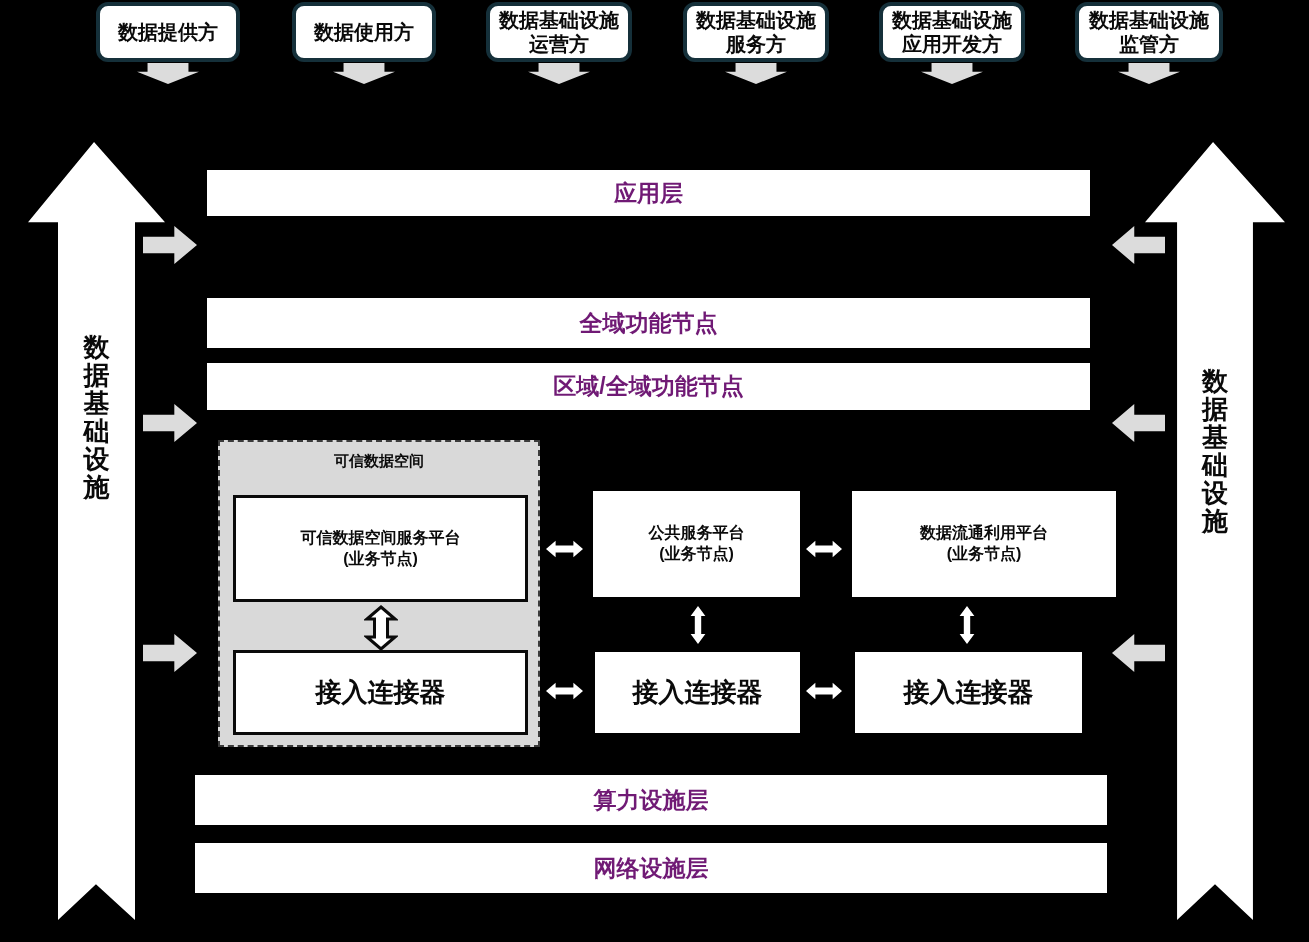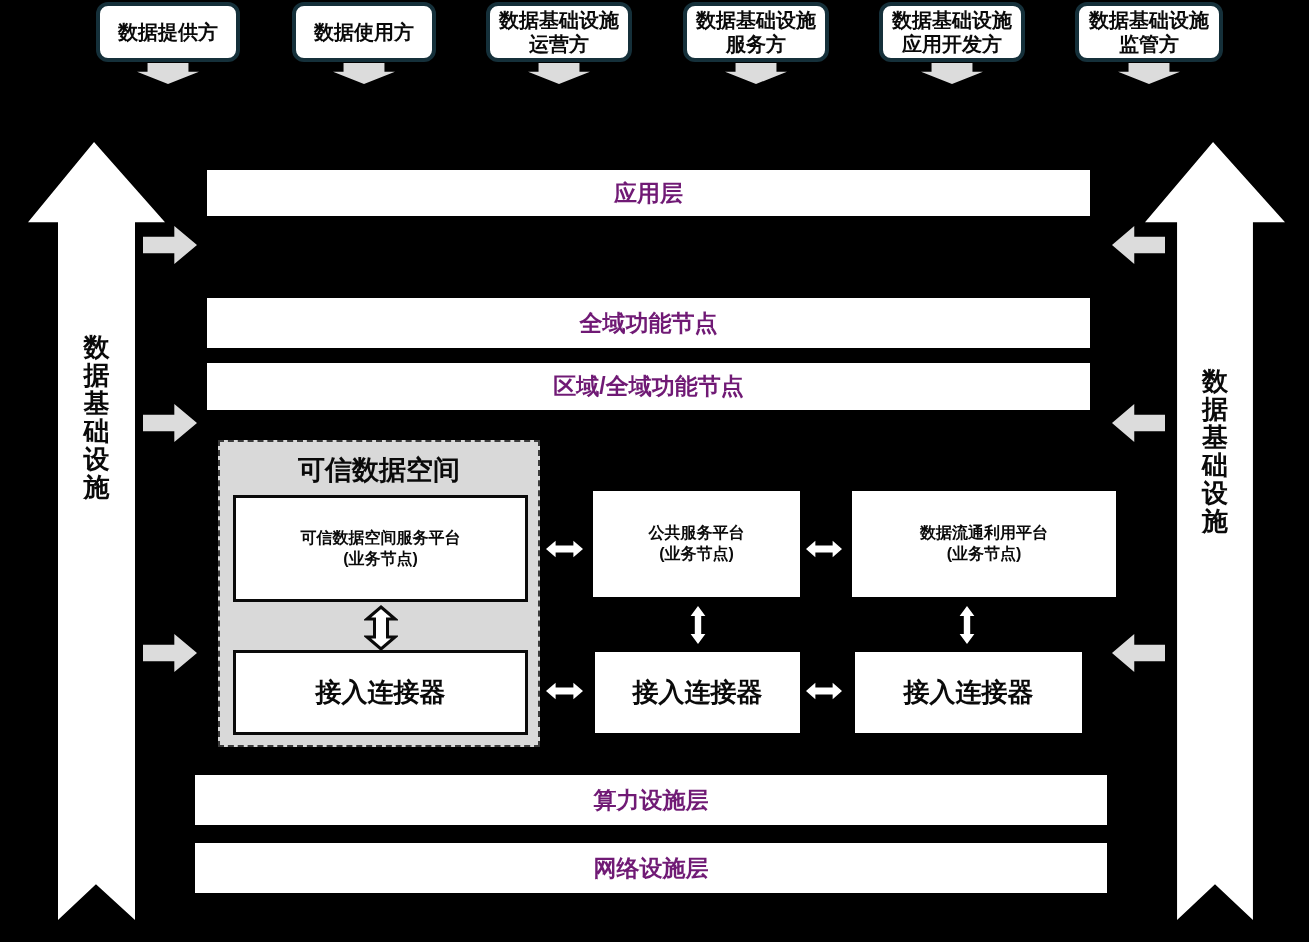--- a/index.html
+++ b/index.html
@@ -35,21 +35,21 @@
   .bar{
     background:#fff;display:flex;align-items:center;justify-content:center;
     font-weight:bold;font-size:23px;color:#701a75;
   }
   
   .trusted{
     background:#d9d9d9;border:2px dashed #3a3a3a;box-sizing:border-box;
   }
   .trusted-title{
     position:absolute;top:10px;left:0;width:100%;text-align:center;
-    font-weight:bold;font-size:27px;color:#0a0a0a;
+    font-weight:bold;font-size:15px;color:#0a0a0a;
   }
   .inner-box{
     background:#fff;border:3px solid #0a0a0a;box-sizing:border-box;
     display:flex;align-items:center;justify-content:center;text-align:center;
     font-weight:bold;white-space:pre-line;color:#0a0a0a;
   }
   .plain-box{
     background:#fff;display:flex;align-items:center;justify-content:center;
     text-align:center;font-weight:bold;white-space:pre-line;color:#0a0a0a;
   }

